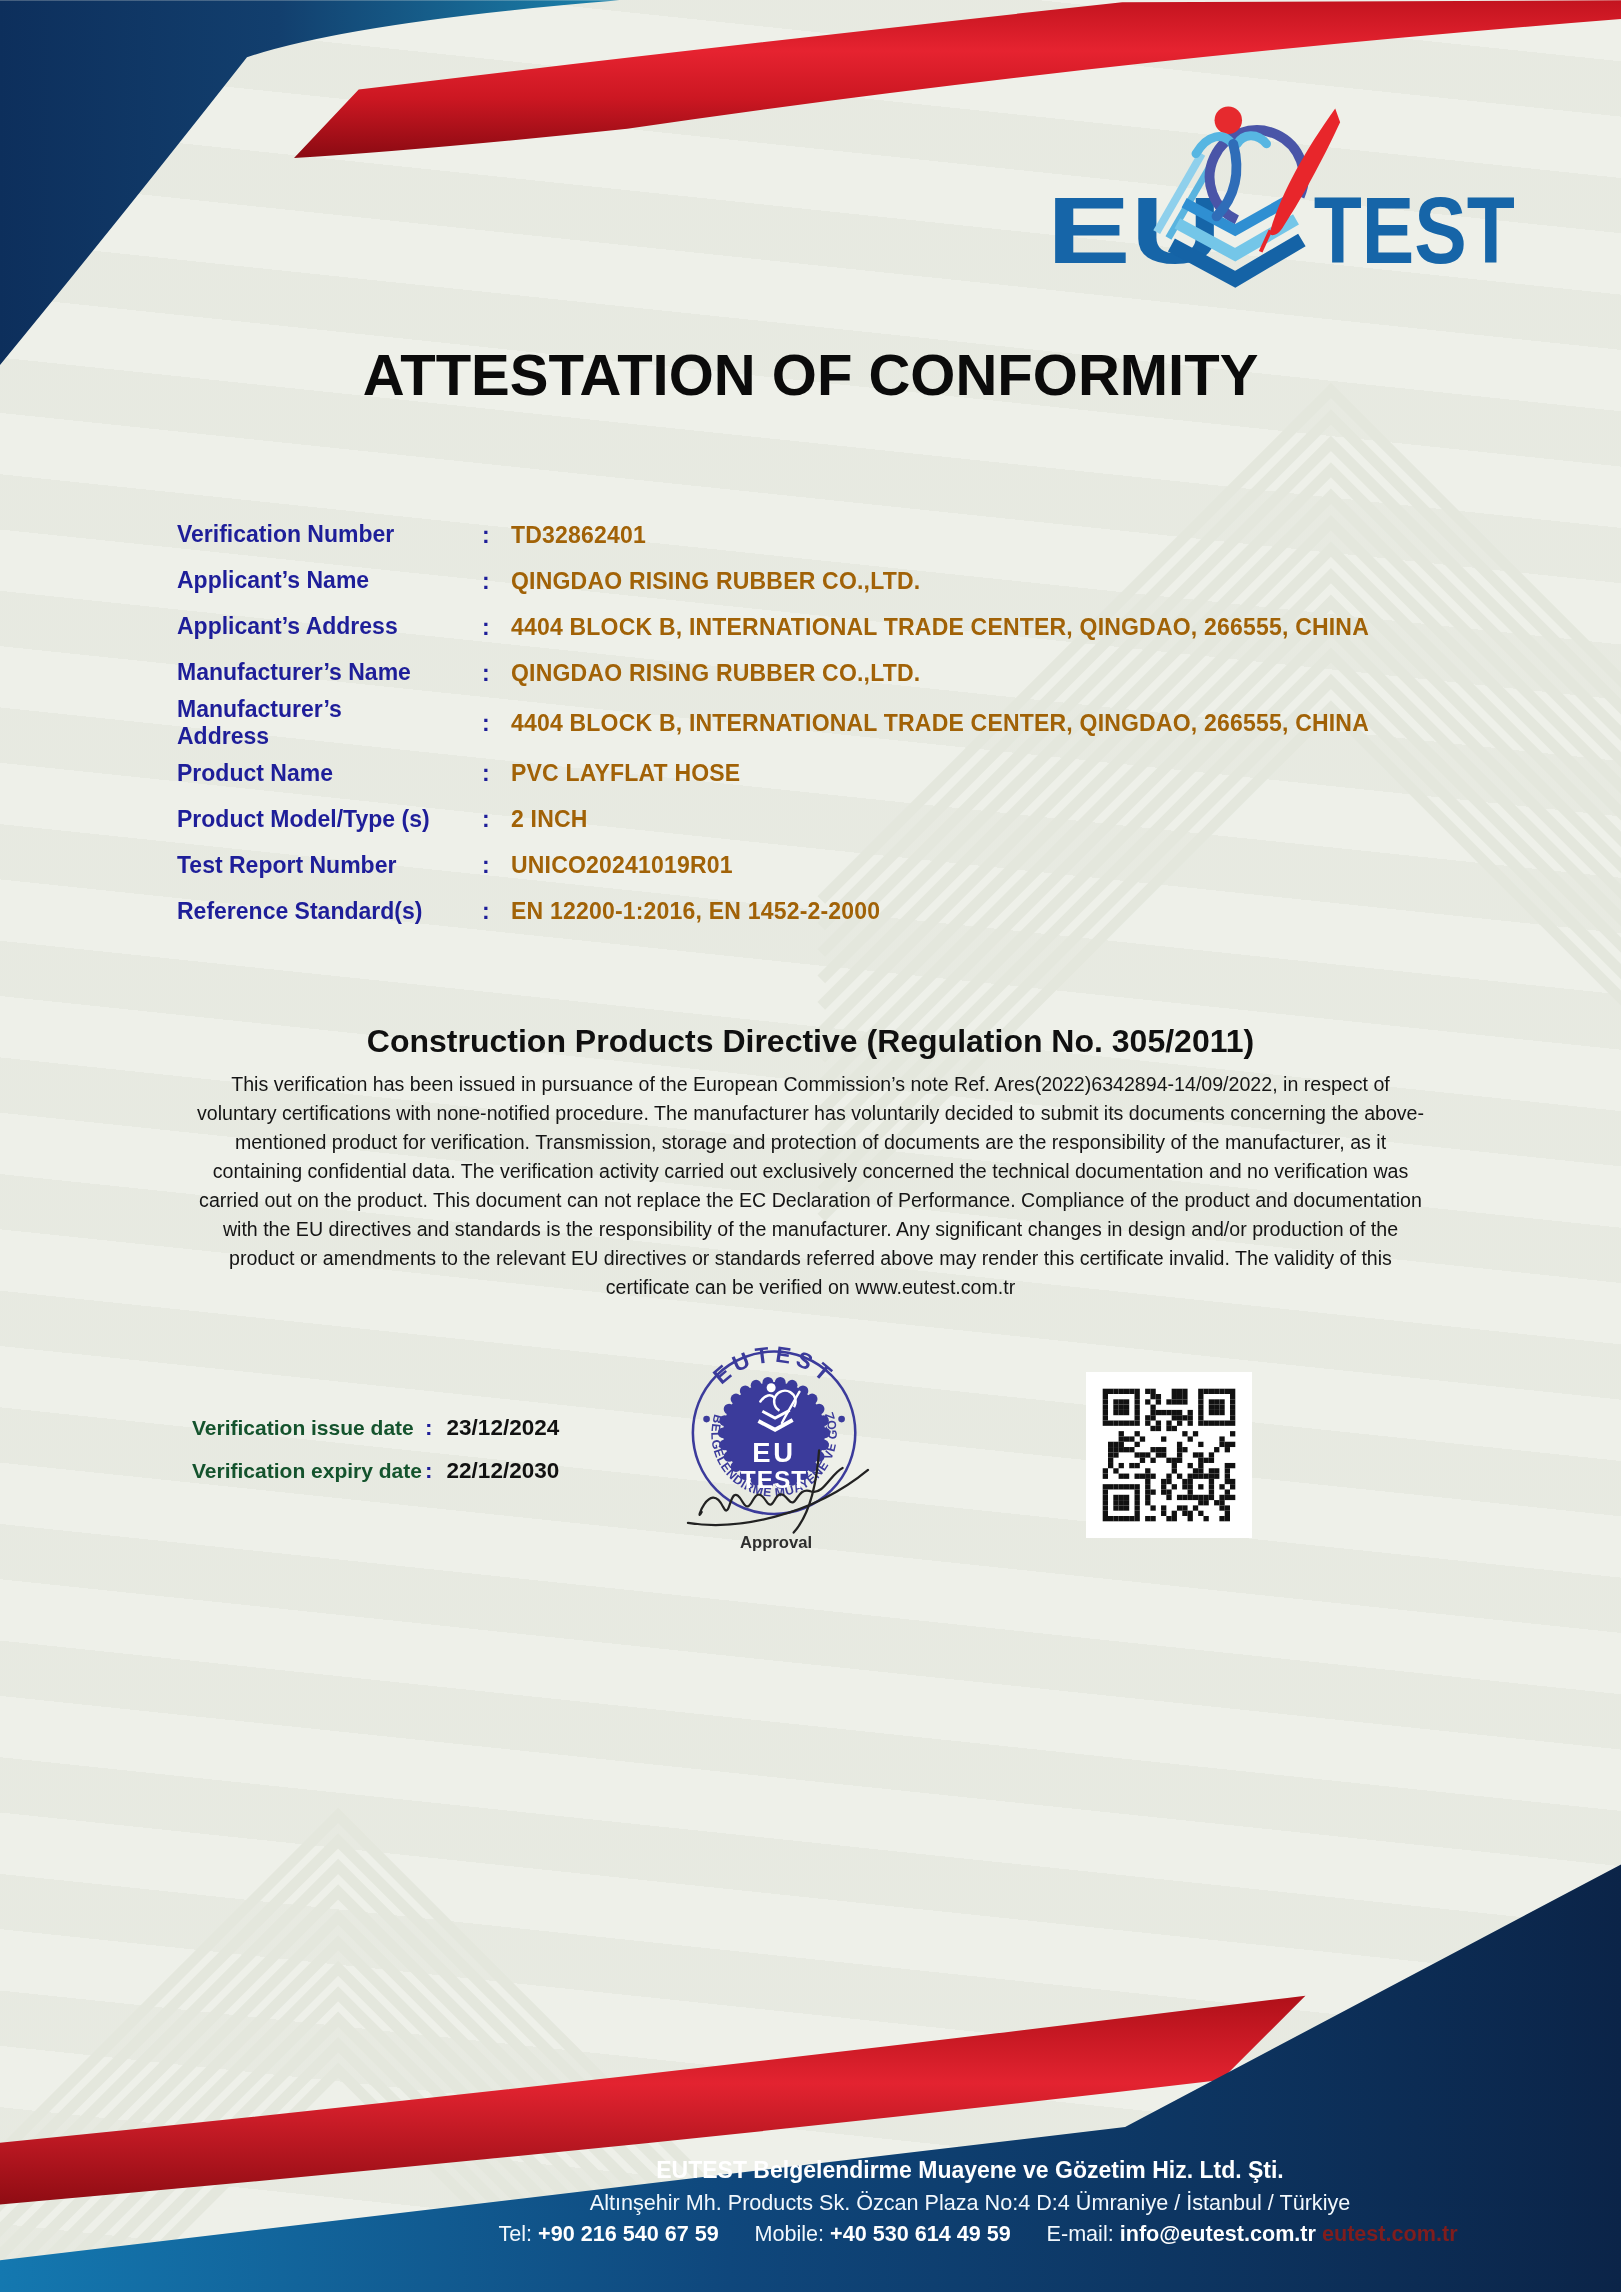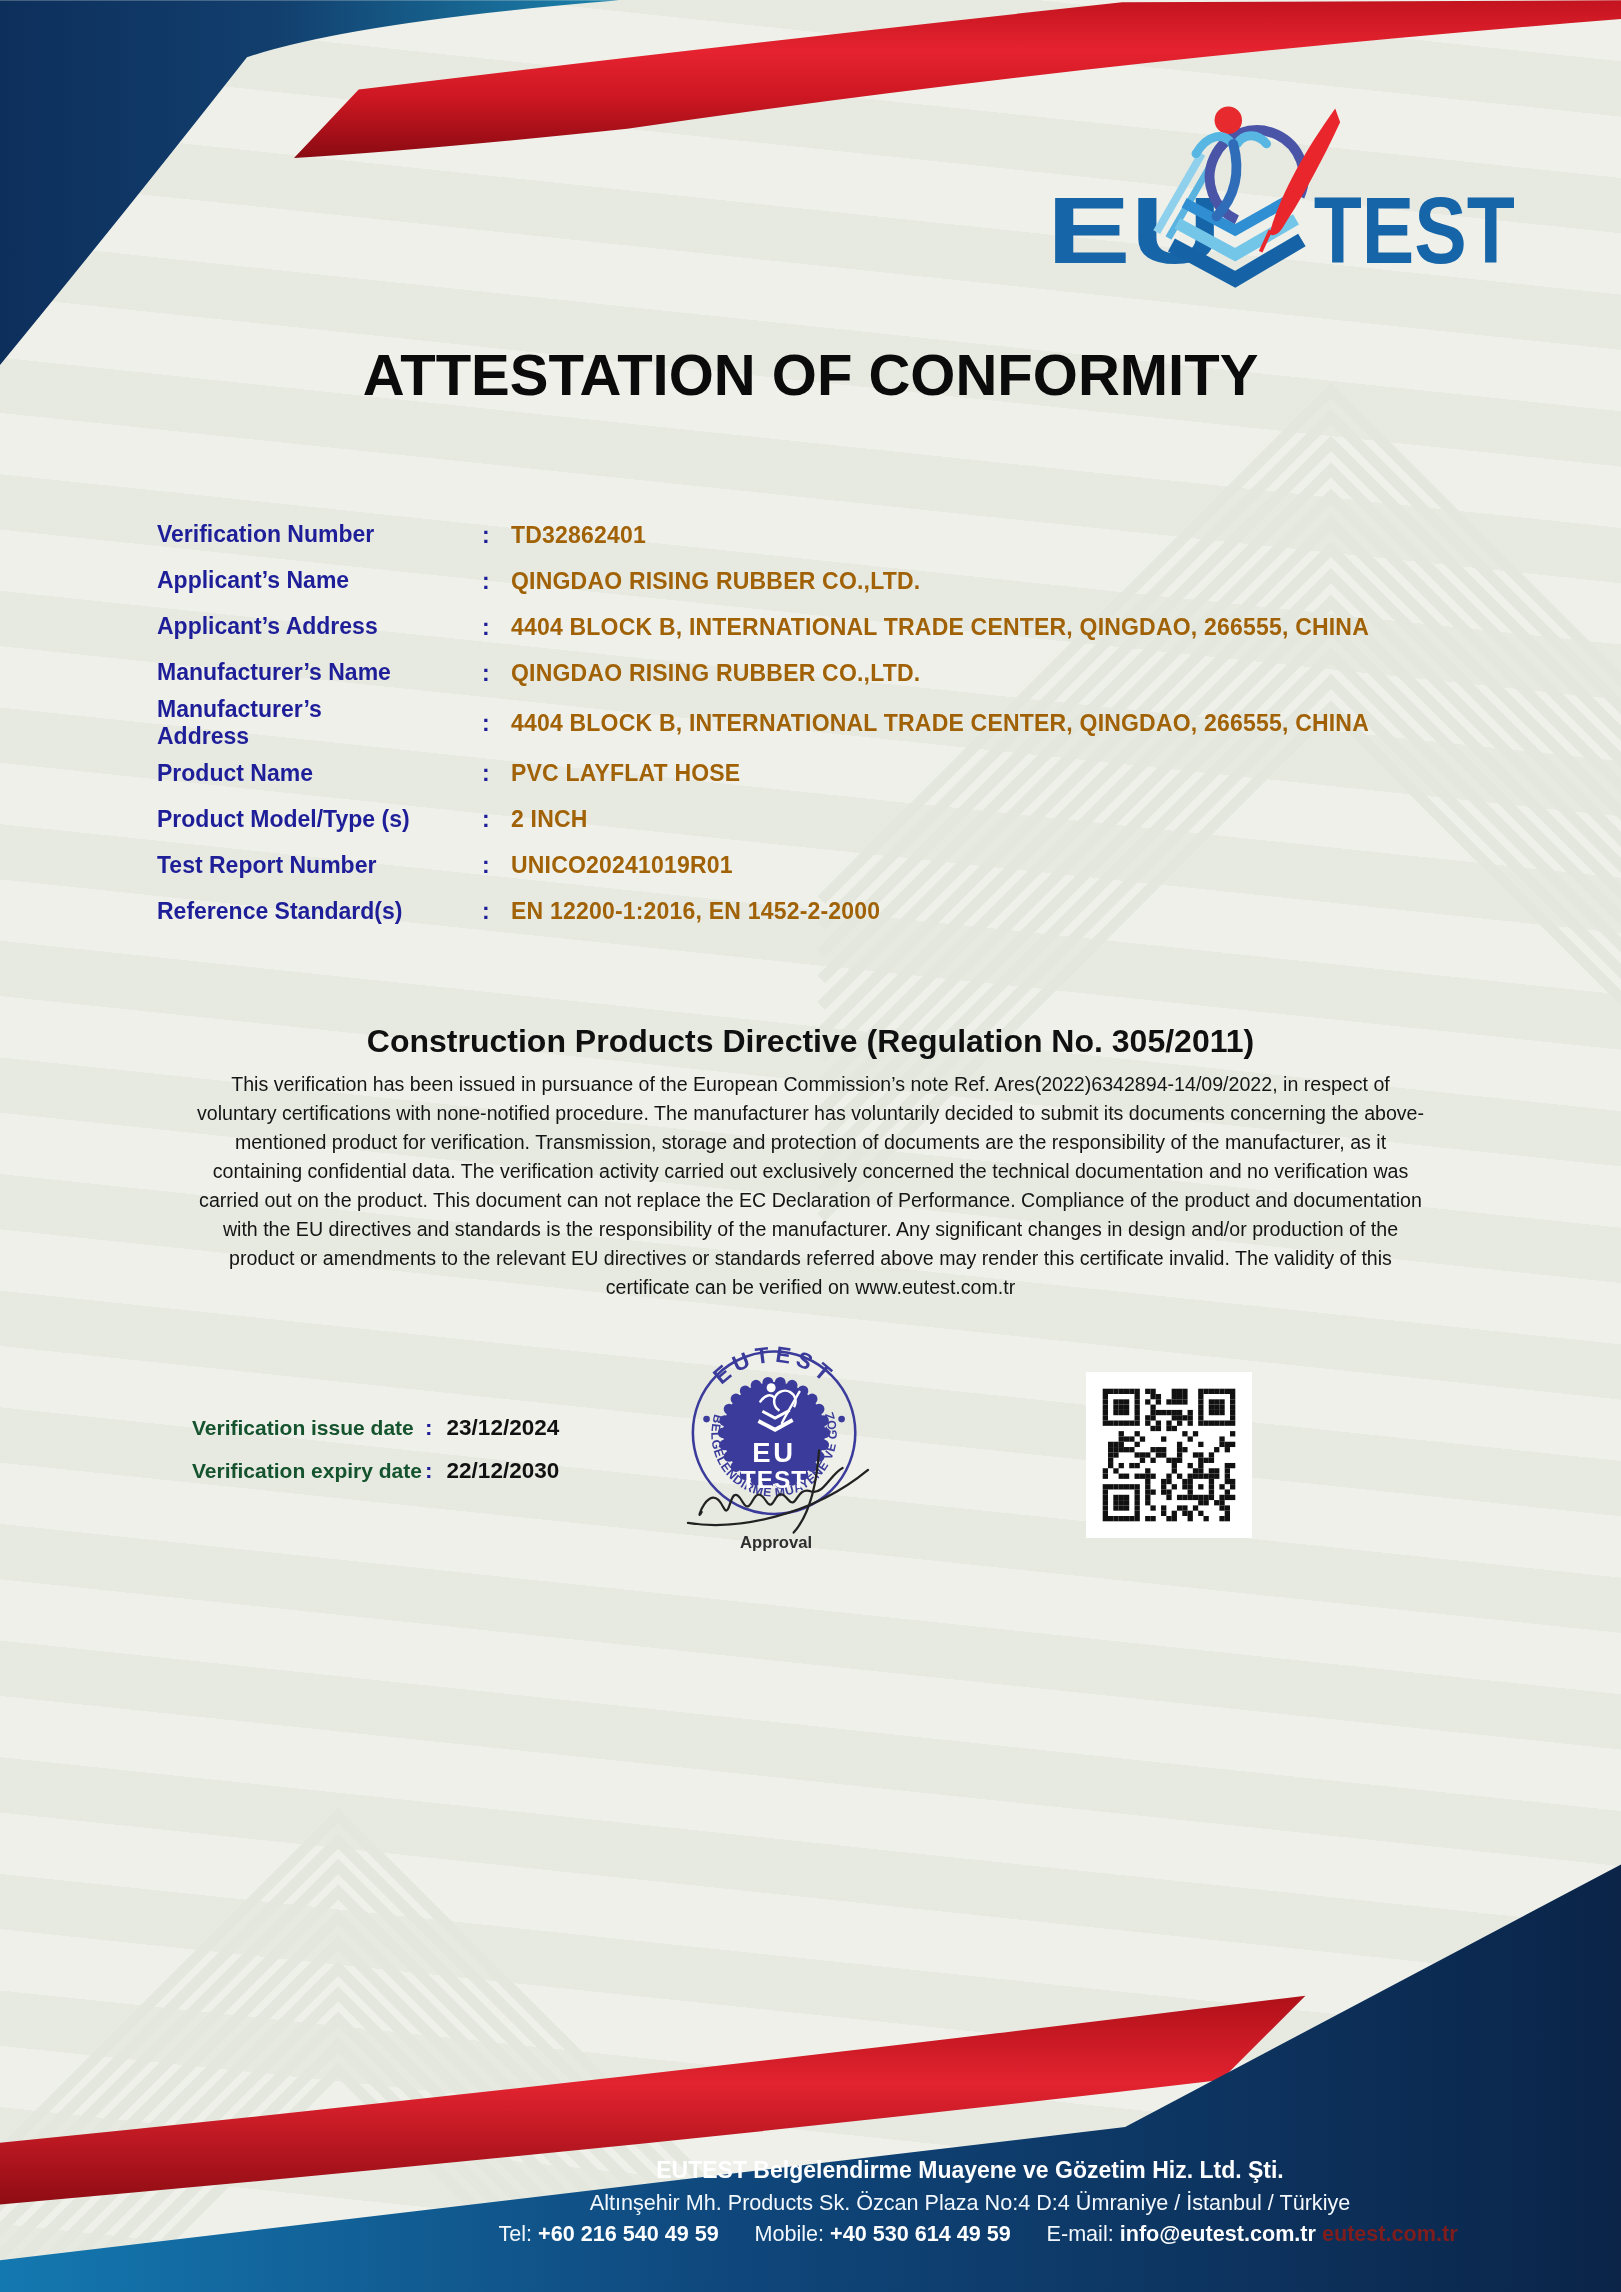--- a/index.html
+++ b/index.html
@@ -11,21 +11,21 @@
   .content{position:absolute;z-index:2;}
   
   #logo{left:1039px;top:83px;width:564px;height:211px;}
   
   #title{left:0;top:341px;width:1621px;text-align:center;font-size:58px;font-weight:700;
          color:#0b0b0b;letter-spacing:0px;}
   
   #fields{left:157px;top:512px;width:1333px;}
   .f-row{display:flex;align-items:center;min-height:46px;}
   .f-label{width:325px;flex:none;color:#1e1e99;font-weight:700;font-size:23px;line-height:27.4px;}
-  .f-label span{display:inline-block;}
+  .f-label span{display:inline-block;margin-left:20px;}
   .f-row.wrap .f-label span{max-width:211px;}
   .f-colon{width:29px;flex:none;color:#1e1e99;font-weight:700;font-size:23px;}
   .f-value{color:#a16207;font-size:23px;letter-spacing:0.2px;font-weight:bold;}
   
   #directive-heading{left:0;top:1023px;width:1621px;text-align:center;
       font-size:32px;font-weight:700;color:#101010;}
   #directive-body{left:193px;top:1070px;width:1235px;text-align:center;
       font-size:19.6px;line-height:29px;color:#151515;}
   
   #dates{left:192px;top:1406px;}
@@ -550,21 +550,21 @@
         <rect x="135.8" y="146.6" width="5.4" height="5.4"></rect>
         <rect x="141.2" y="146.6" width="5.4" height="5.4"></rect>
       </g>
   </svg>
 
   <div id="footer-text" class="content">
     <div id="footer-company">EUTEST Belgelendirme Muayene ve Gözetim Hiz. Ltd. Şti.</div>
     <div id="footer-address">Altınşehir Mh. Products Sk. Özcan Plaza No:4 D:4 Ümraniye / İstanbul / Türkiye</div>
     <div id="footer-contact">
       <span class="lbl">Tel:</span>
-      <b>+60 216 540 49 59</b><span class="gap"></span>
+      <b>+90 216 540 67 59</b><span class="gap"></span>
       <span class="lbl">Mobile:</span>
       <b>+40 530 614 49 59</b><span class="gap"></span>
       <span class="lbl">E-mail:</span>
       <b>info@eutest.com.tr</b>
       <span class="site">eutest.com.tr</span>
     </div>
   </div>
 </div>
 
 

